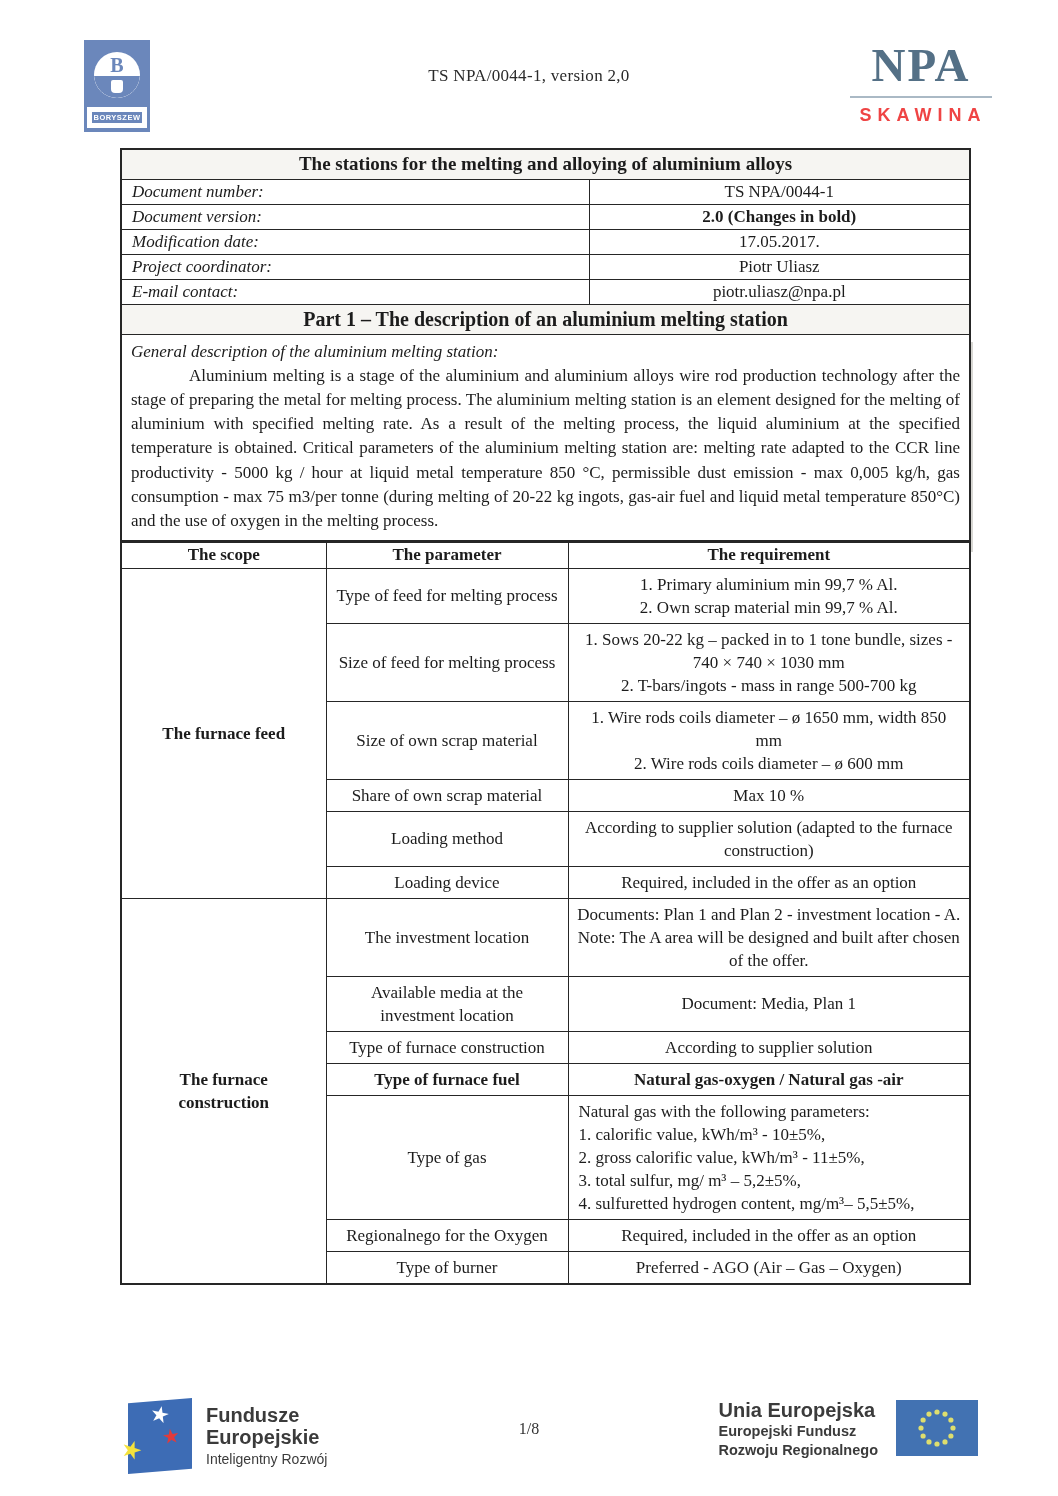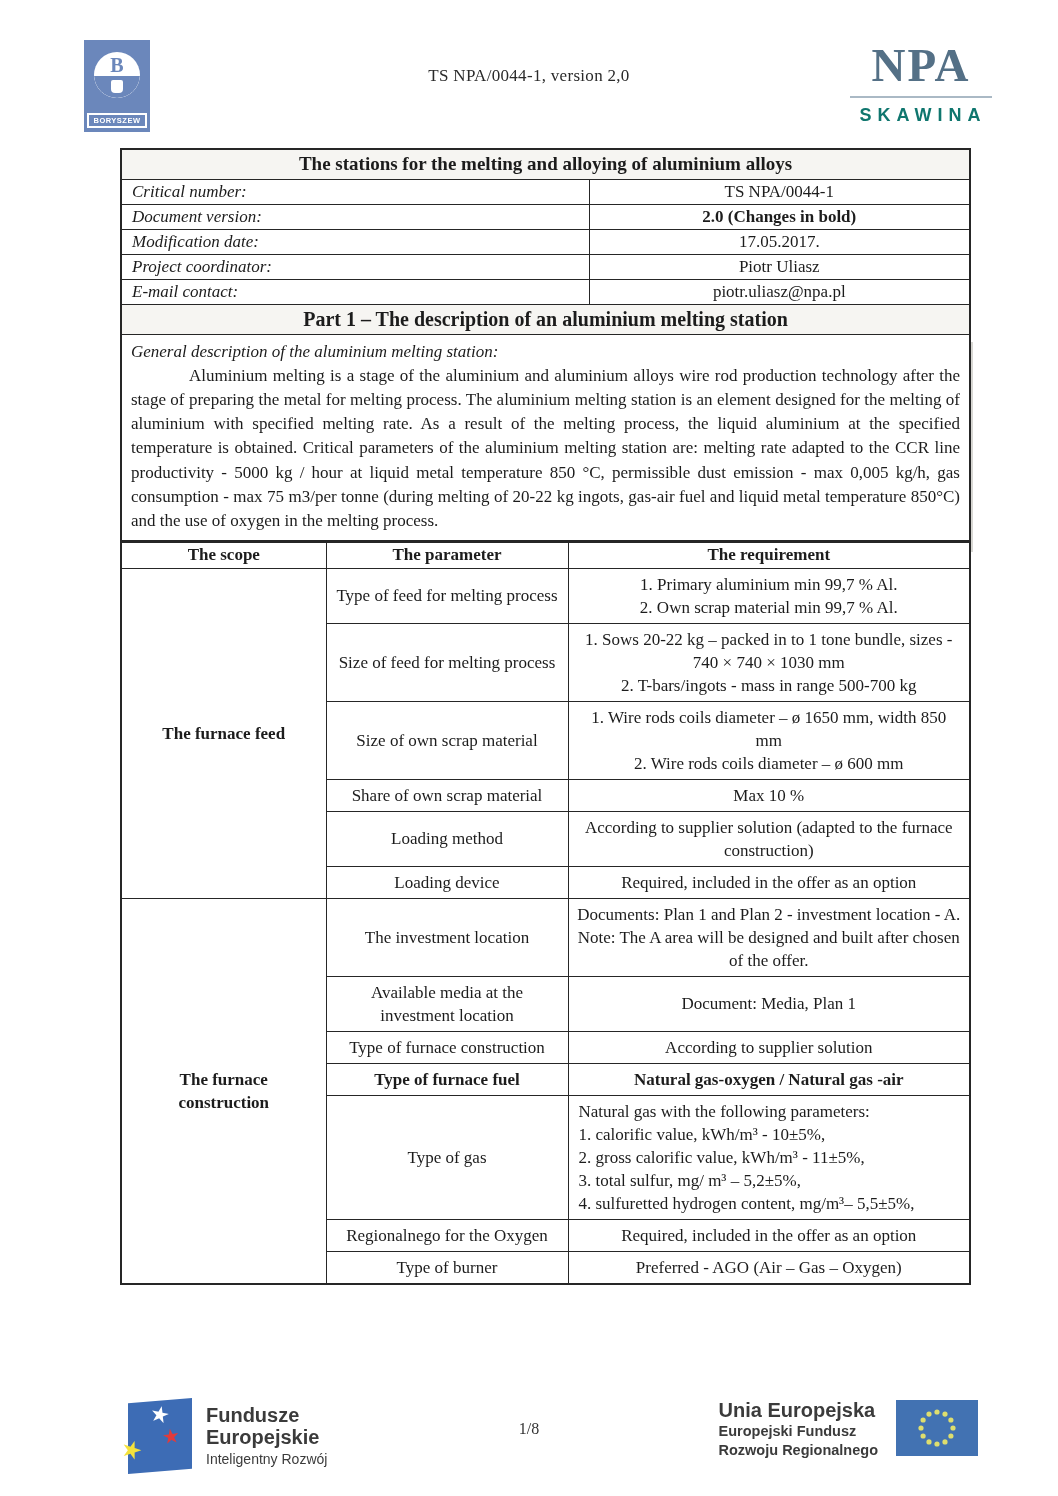--- a/index.html
+++ b/index.html
@@ -19,30 +19,30 @@
     background:#6b87bb; }
   .b-circle { position:absolute; left:10px; top:12px; width:46px; height:46px;
     background:#ffffff; border-radius:50%; overflow:hidden; }
   .b-letter { position:absolute; top:2px; left:0; width:100%; text-align:center;
     font-family:"Liberation Serif", serif; font-weight:bold; font-size:20px; color:#6b87bb; }
   .b-half { position:absolute; left:0; bottom:0; width:46px; height:22px; overflow:hidden; }
   .b-half:before { content:""; position:absolute; left:0; bottom:0; width:46px; height:46px;
     border-radius:50%; background:#6b87bb; }
   .b-bucket { position:absolute; left:17px; bottom:5px; width:12px; height:13px;
     background:#ffffff; border-radius:2px 2px 4px 4px; z-index:2; }
-  .b-label { position:absolute; left:3px; right:3px; bottom:4px; border:2px solid #ffffff;
+  .b-label { position:absolute; left:3px; right:3px; bottom:4px; border:5px solid #ffffff;
     text-align:center; font-family:"Liberation Sans", sans-serif; font-weight:bold;
     font-size:7.5px; color:#ffffff; letter-spacing:.5px; padding:1px 0; }
 
   .npa { position:absolute; right:66px; top:42px; width:142px; text-align:center; }
   .npa-name { font-family:"Liberation Serif", serif; font-weight:bold; font-size:47px;
     line-height:46px; color:#547086; letter-spacing:2px; }
   .npa-line { height:2px; background:#8ea2b2; opacity:.75; margin:8px 0 7px 0; }
   .npa-sub { font-family:"Liberation Sans", sans-serif; font-weight:bold; font-size:18px;
-    color:#0f766e; letter-spacing:6px; padding-left:4px; }
+    color:#ef4444; letter-spacing:6px; padding-left:4px; }
 
   
   .tables { position:absolute; left:120px; top:148px; width:849px; }
   table { border-collapse:collapse; width:100%; table-layout:fixed;border-radius:28px; }
   table, td, th { border:1.6px solid #262626; }
   table { border-width:2.4px; }
   th, td { vertical-align:middle; }
 
   .info-title th { font-size:19px; font-weight:bold; text-align:center; height:30px;
     background:#f6f5f2; }
@@ -120,21 +120,21 @@
     <table>
       <colgroup>
           <col style="width:468px">
           <col style="width:381px">
         </colgroup>
       <tbody>
           <tr class="info-title">
         <th colspan="2">The stations for the melting and alloying of aluminium alloys</th>
       </tr>
       <tr>
-        <td class="info-label">Critical number:</td>
+        <td class="info-label">Document number:</td>
         <td class="info-value">TS NPA/0044-1</td>
       </tr>
       <tr>
         <td class="info-label">Document version:</td>
         <td class="info-value bold">2.0 (Changes in bold)</td>
       </tr>
       <tr>
         <td class="info-label">Modification date:</td>
         <td class="info-value">17.05.2017.</td>
       </tr>

